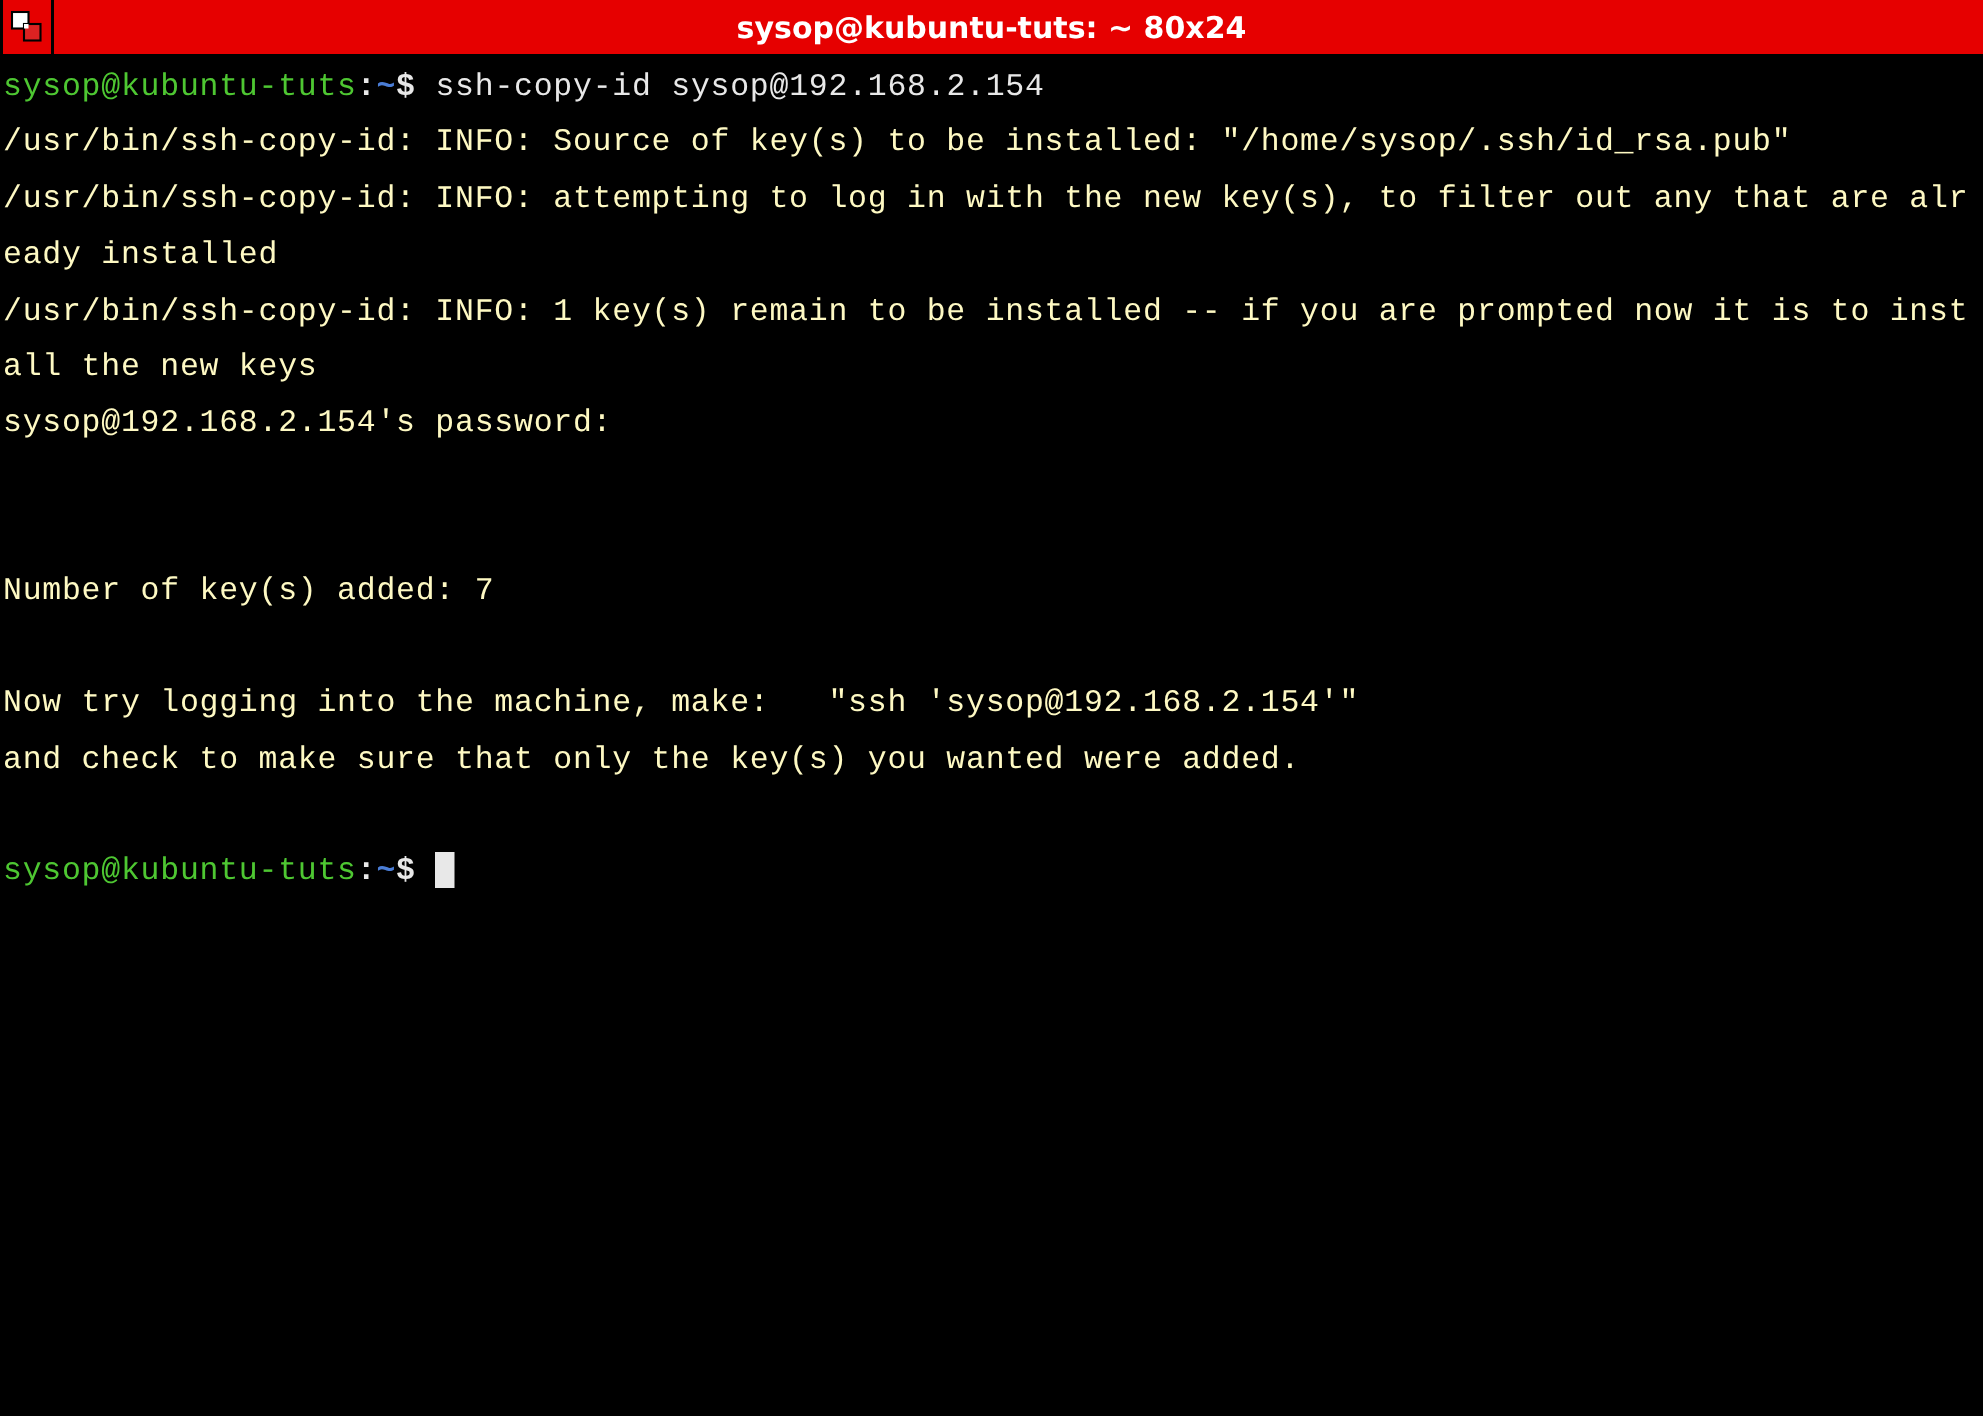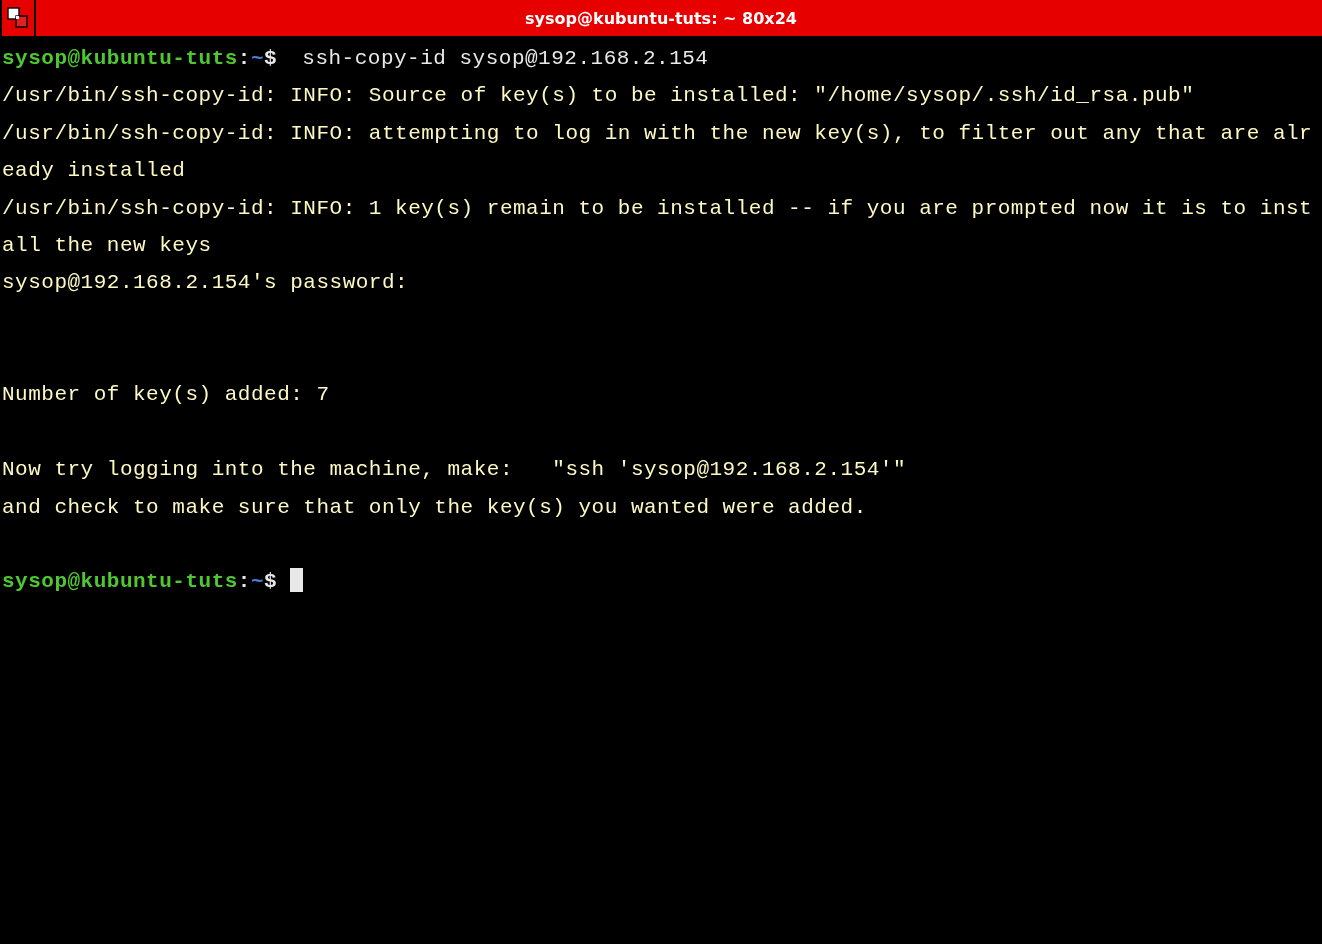--- a/index.html
+++ b/index.html
@@ -28,54 +28,53 @@
       background: #e60000;
       border-left: 2px solid #000;
       border-right: 2px solid #000;
       display: flex;
       align-items: center;
       justify-content: center;
     }
     .title-text {
       color: #fff;
       font-family: 'DejaVu Sans', Arial, sans-serif;
-      font-size: 16px;
+      font-size: 20px;
       font-weight: bold;
       position: absolute;
       left: 50%;
       transform: translateX(-50%);
     }
     .terminal {
       background: #000;
       padding: 4px 2px;
       color: #e8e8e8;
       line-height: 1.78;
       white-space: pre-wrap;
       word-break: break-all;
       letter-spacing: 0.5px;
     }
     .prompt-user {
       color: #4ec732;
-      font-weight: bold;
+      font-weight: normal;
     }
     .prompt-sep {
       color: #e8e8e8;
       font-weight: bold;
     }
     .prompt-path {
       color: #4a7dd6;
       font-weight: bold;
     }
     .prompt-dollar {
       color: #e8e8e8;
       font-weight: bold;
     }
     .cmd {
       color: #e8e8e8;
-      margin-left: 12px;
     }
     .out {
       color: #fef9c3;
     }
     .cursor {
       display: inline-block;
       width: 13px;
       height: 24px;
       background: #e8e8e8;
       vertical-align: text-bottom;

